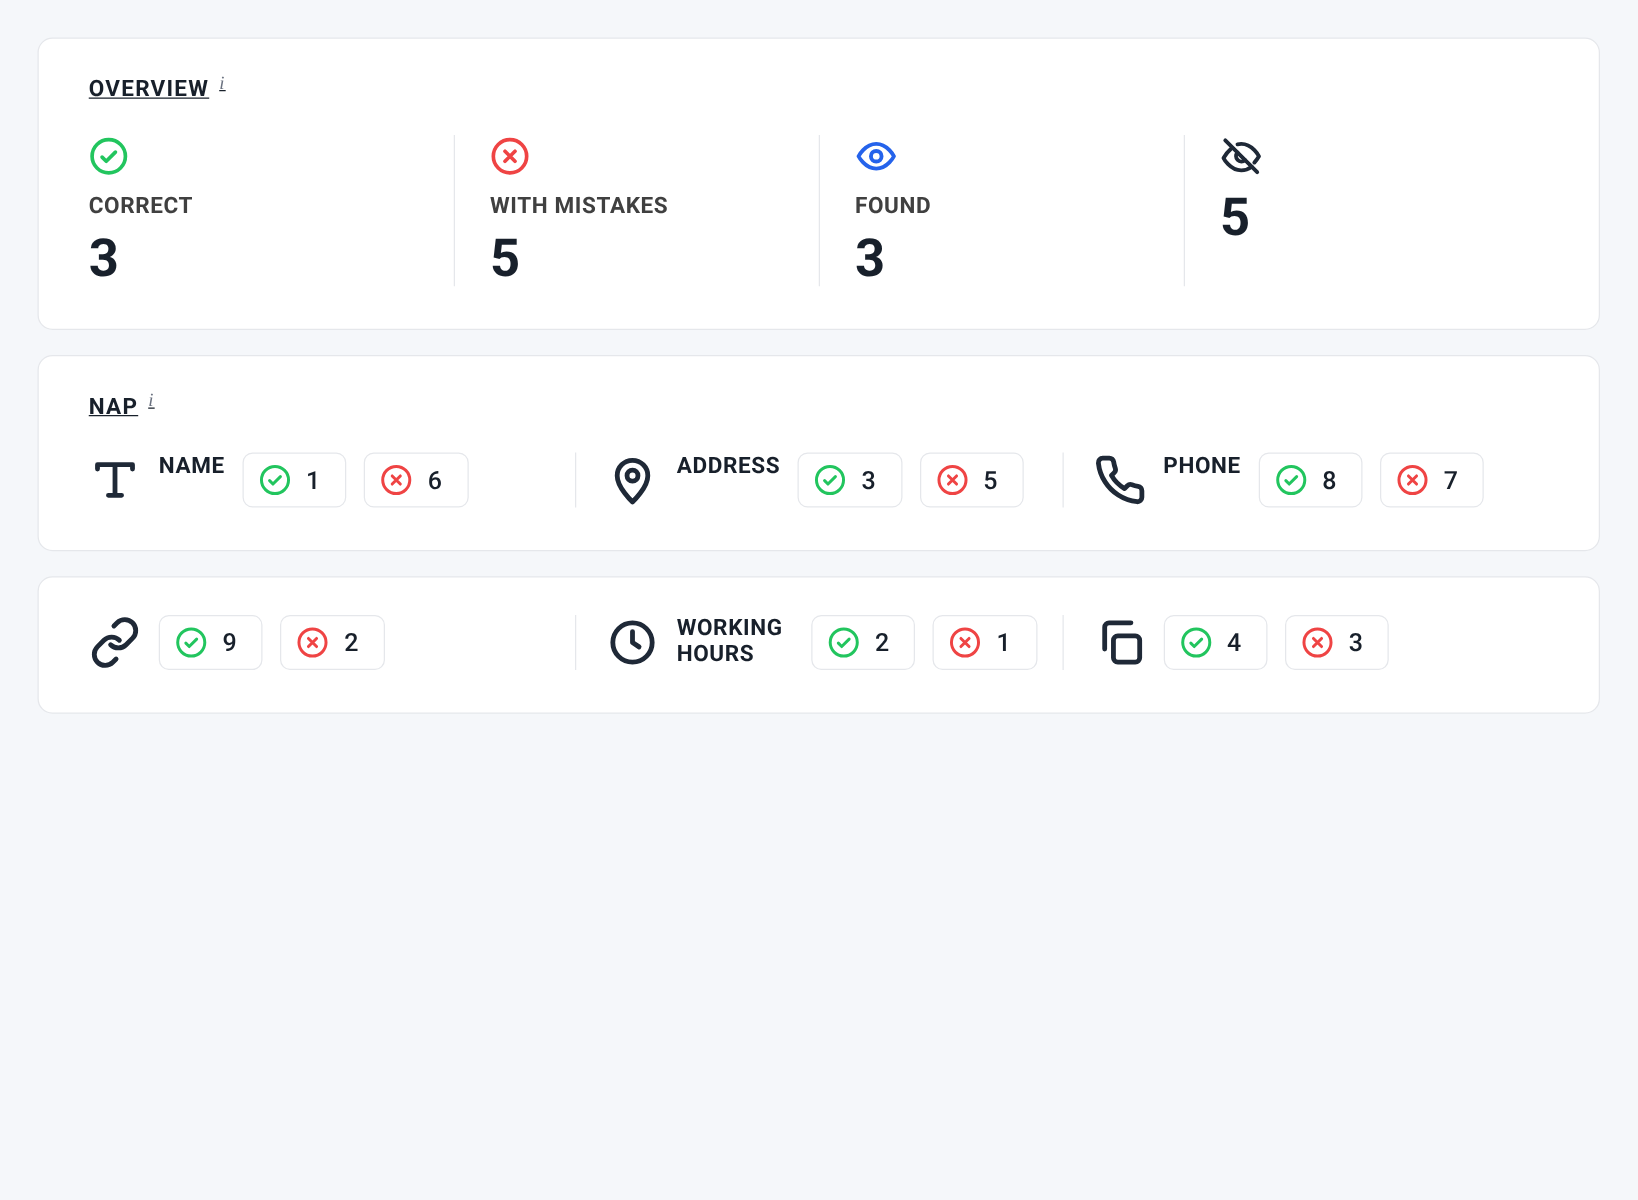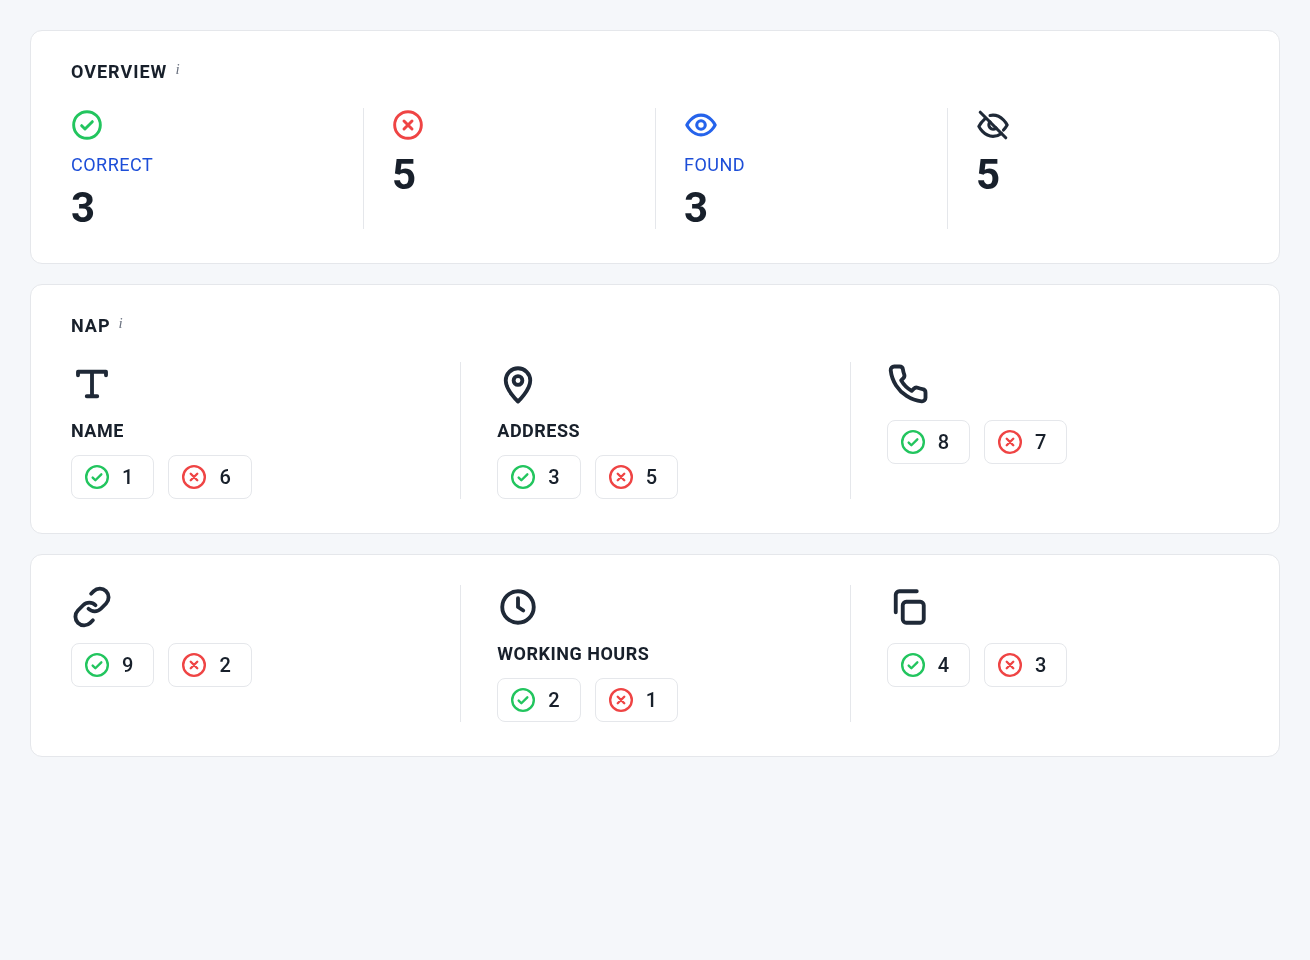--- a/index.html
+++ b/index.html
@@ -17,23 +17,24 @@
     padding: 30px 40px 34px 40px;
     margin-bottom: 20px;
   }
   .section-title {
     font-size: 18px;
     font-weight: 700;
     letter-spacing: 1px;
     text-transform: uppercase;
     color: #18202b;
     display: flex;
-    align-items: flex-end;
+    align-items: center;
     gap: 8px;
     margin-bottom: 26px;
+    text-decoration: underline;
   }
   .info-i {
     font-style: italic;
     font-family: Georgia, serif;
     font-size: 15px;
     color: #6b7280;
     position: relative;
     top: -4px;
     font-weight: 400;
     text-transform: none;
@@ -49,45 +50,45 @@
     gap: 12px;
     padding-right: 20px;
   }
   .overview-cell + .overview-cell {
     border-left: 1px solid #e5e7eb;
     padding-left: 28px;
   }
   .ov-icon { height: 34px; display:flex; align-items:center; }
   .ov-label {
     font-size: 18px;
-    font-weight: 400;
+    font-weight: 700;
     letter-spacing: 0.5px;
     text-transform: uppercase;
-    color: #1d4ed8;
+    color: #404040;
   }
   .ov-value {
     font-size: 42px;
     font-weight: 700;
     color: #18202b;
     line-height: 1;
   }
   .nap-grid {
     display: grid;
     grid-template-columns: repeat(3, 1fr);
     align-items: stretch;
   }
   .nap-cell {
     display: flex;
-    flex-direction: column;
+    flex-direction: row;
     gap: 14px;
     padding-right: 20px;
   }
   .nap-cell + .nap-cell {
     border-left: 1px solid #e5e7eb;
-    padding-left: 36px;
+    padding-left: 24px;
   }
   .nap-icon { height: 44px; display:flex; align-items:center; }
   .nap-label {
     font-size: 18px;
     font-weight: 700;
     letter-spacing: 0.5px;
     text-transform: uppercase;
     color: #18202b;
   }
   .pill-row { display:flex; gap: 14px; }
@@ -127,20 +128,21 @@
       <div class="ov-value">3</div>
     </div>
 
     <div class="overview-cell">
       <span class="ov-icon">
         <svg width="32" height="32" viewBox="0 0 24 24" fill="none" stroke="#ef4444" stroke-width="2.2" stroke-linecap="round" stroke-linejoin="round">
             <circle cx="12" cy="12" r="10"></circle>
             <path d="M9 9l6 6M15 9l-6 6"></path>
           </svg>
       </span>
+      <div class="ov-label">WITH MISTAKES</div>
       <div class="ov-value">5</div>
     </div>
 
     <div class="overview-cell">
       <span class="ov-icon">
         <svg width="34" height="34" viewBox="0 0 24 24" fill="none" stroke="#2563eb" stroke-width="2.2" stroke-linecap="round" stroke-linejoin="round">
             <path d="M2 12s3.5-7 10-7 10 7 10 7-3.5 7-10 7S2 12 2 12z"></path>
             <circle cx="12" cy="12" r="3"></circle>
           </svg>
       </span>
@@ -218,20 +220,21 @@
         </div>
       </div>
     </div>
 
     <div class="nap-cell">
       <span class="nap-icon">
         <svg width="42" height="42" viewBox="0 0 24 24" fill="none" stroke="#1f2937" stroke-width="2.2" stroke-linecap="round" stroke-linejoin="round">
             <path d="M22 16.92v3a2 2 0 0 1-2.18 2 19.8 19.8 0 0 1-8.63-3.07 19.5 19.5 0 0 1-6-6A19.8 19.8 0 0 1 2.12 4.18 2 2 0 0 1 4.11 2h3a2 2 0 0 1 2 1.72c.13.96.37 1.9.72 2.8a2 2 0 0 1-.45 2.11L8.09 9.91a16 16 0 0 0 6 6l1.28-1.28a2 2 0 0 1 2.11-.45c.9.35 1.84.59 2.8.72A2 2 0 0 1 22 16.92z"></path>
           </svg>
       </span>
+      <div class="nap-label">PHONE</div>
       <div class="pill-row">
         <div class="pill">
           <svg width="26" height="26" viewBox="0 0 24 24" fill="none" stroke="#22c55e" stroke-width="2.2" stroke-linecap="round" stroke-linejoin="round">
               <circle cx="12" cy="12" r="10"></circle>
               <path d="M8 12.5l2.5 2.5L16 9.5"></path>
             </svg>
           <span>8</span>
         </div>
         <div class="pill">
           <svg width="26" height="26" viewBox="0 0 24 24" fill="none" stroke="#ef4444" stroke-width="2.2" stroke-linecap="round" stroke-linejoin="round">

